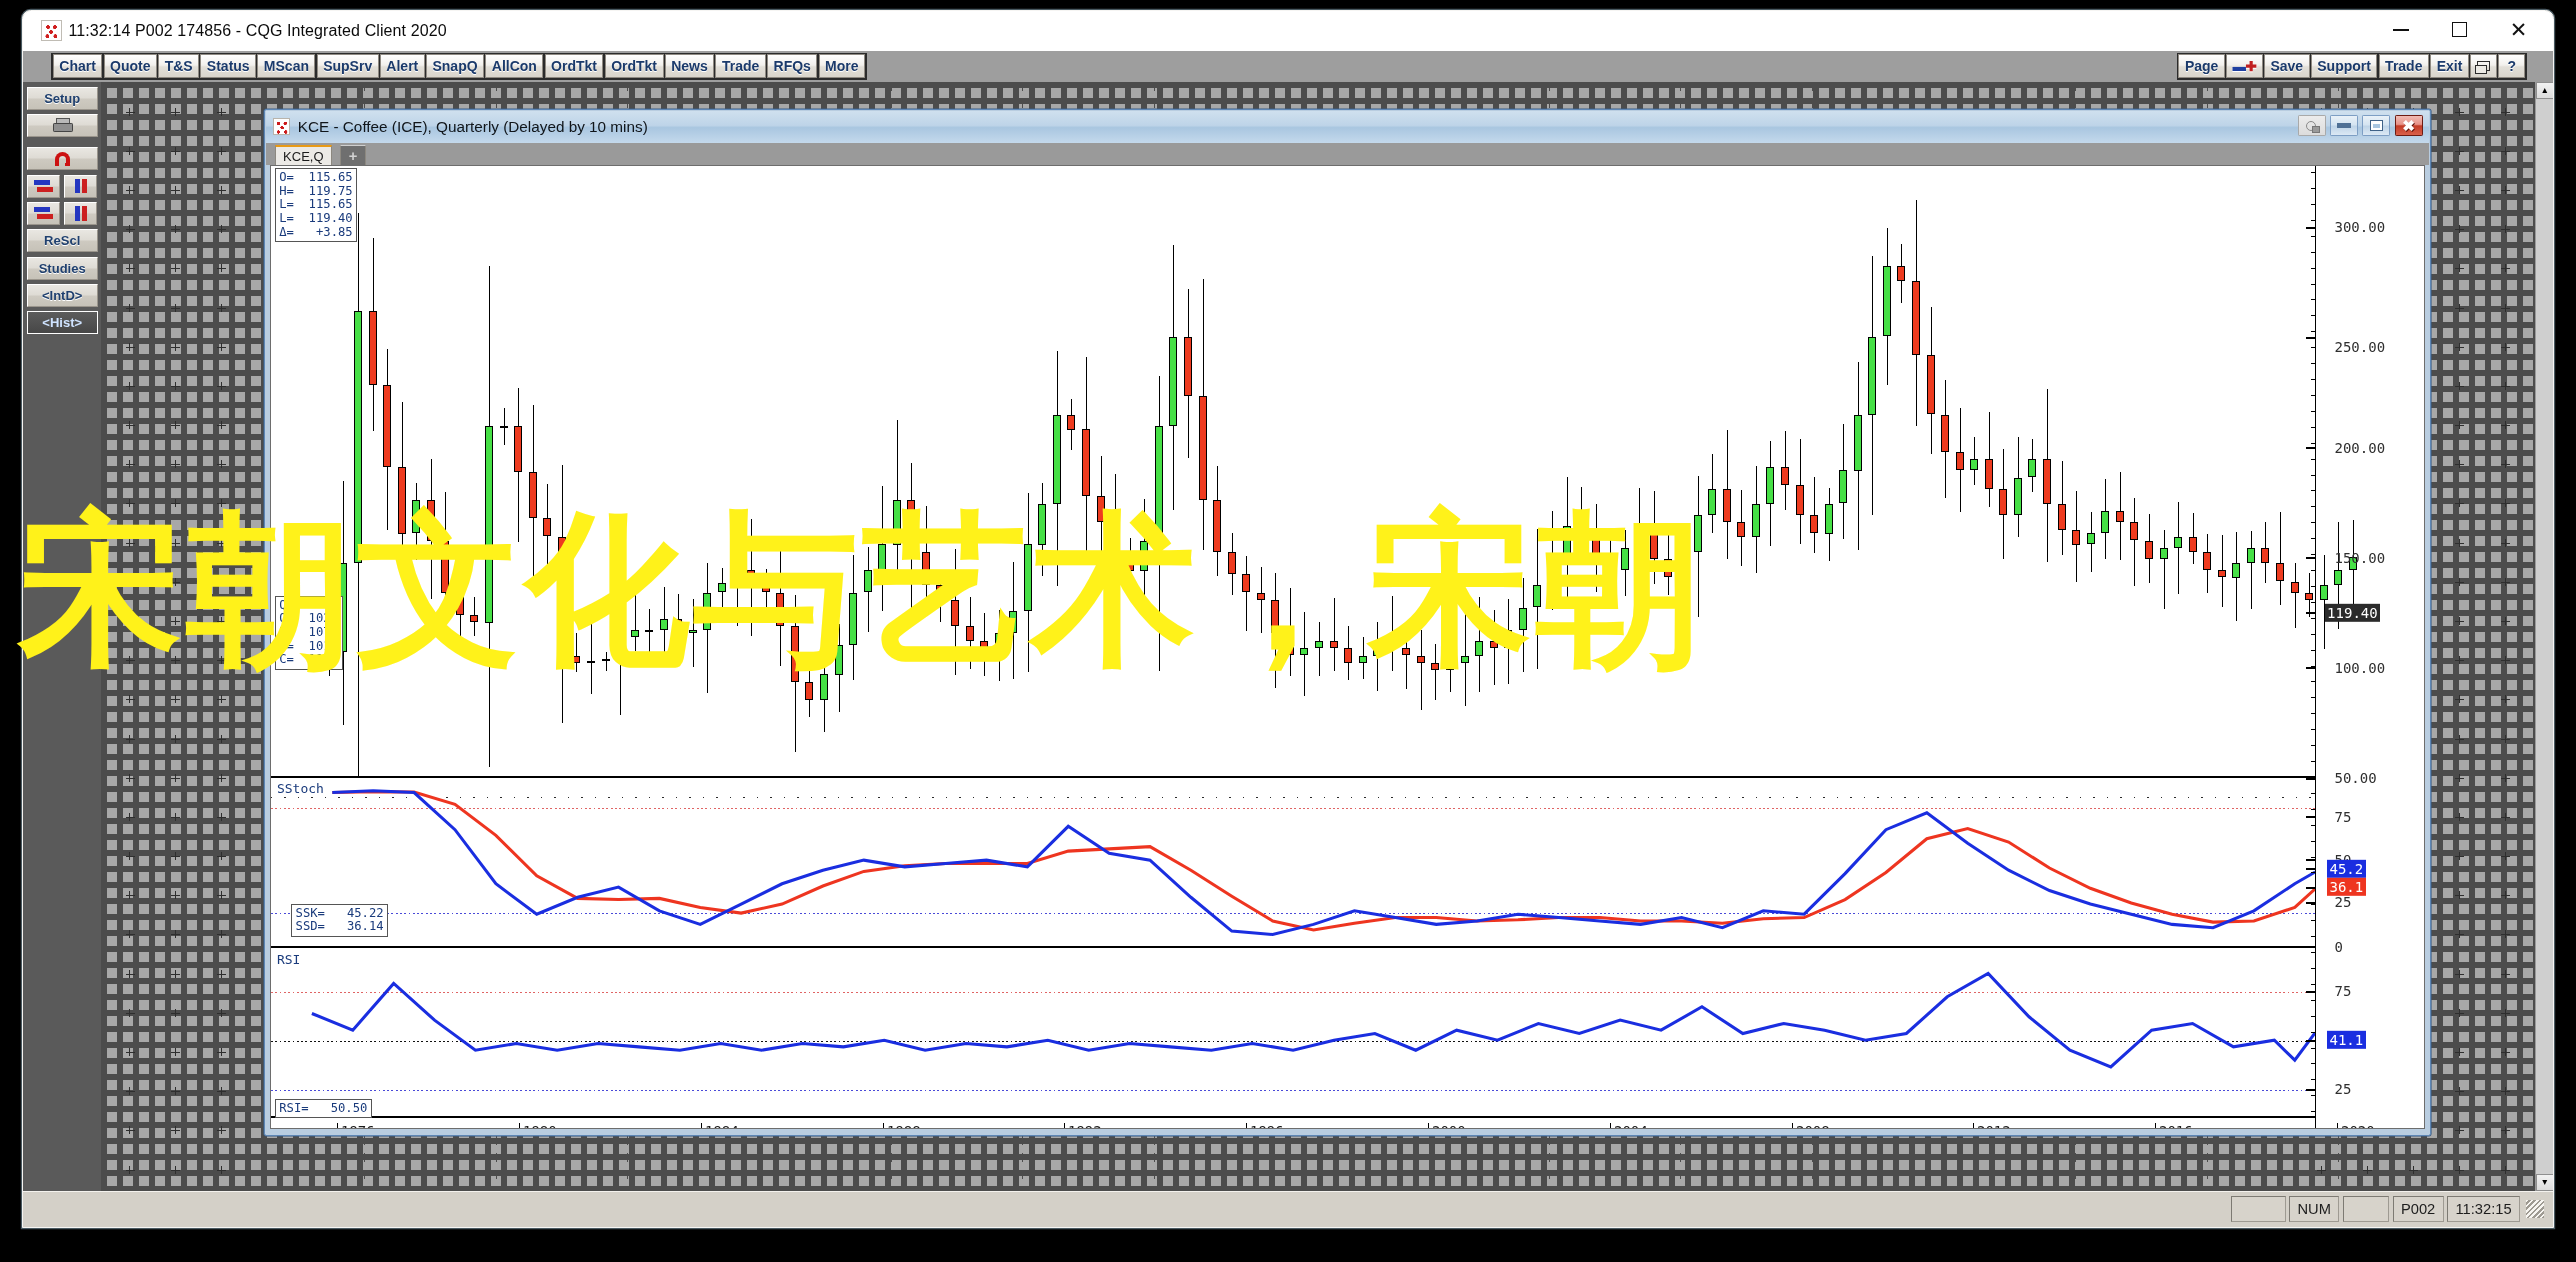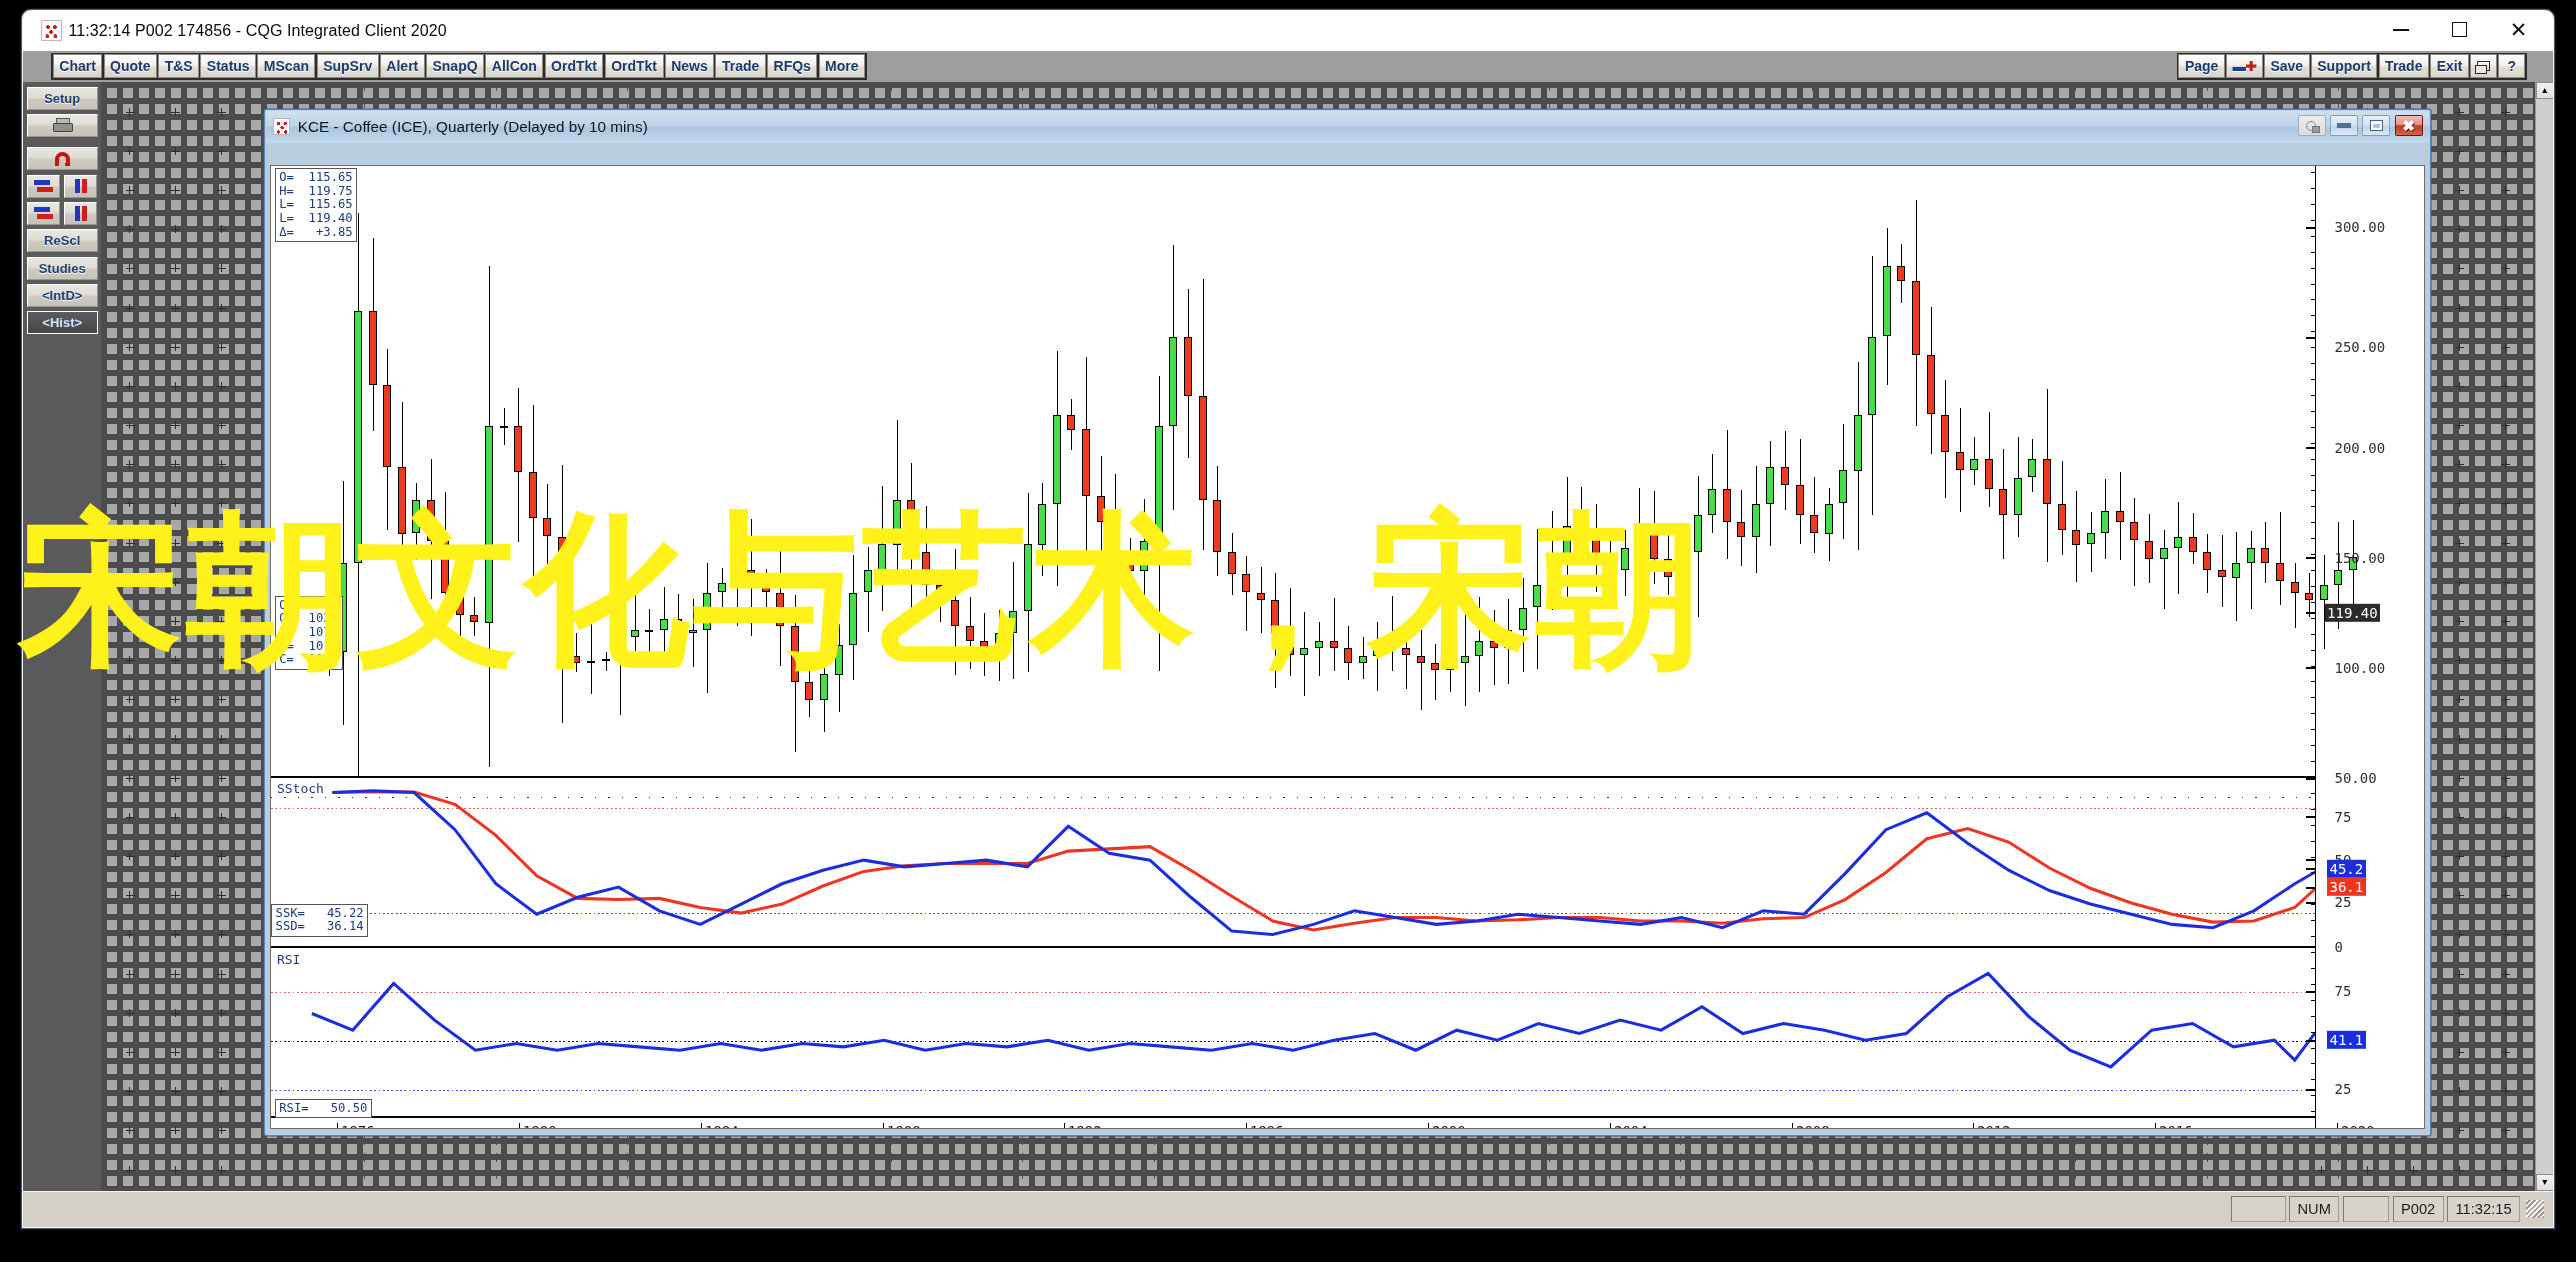--- a/index.html
+++ b/index.html
@@ -699,20 +699,24 @@
             </div>
           <div class="ctbtn">
               <span class="gl-rest"></span>
             </div>
           <div class="ctbtn close">
               <span class="gl-x">✖</span>
             </div>
         </div>
       </div>
 
+      <div id="chart-tabs">
+        <div class="ctab">KCE,Q</div>
+        <div class="ctab addtab">+</div>
+      </div>
 
       <div id="chart-canvas">
 
         <div id="plot-price">
           <div class="hgrid" style="top:86px"></div>
           <div class="hgrid" style="top:171px"></div>
           <div class="hgrid" style="top:257px"></div>
           <div class="hgrid" style="top:343px"></div>
           <div class="hgrid" style="top:429px"></div>
           <div class="hgrid" style="top:514px"></div>
@@ -1322,21 +1326,21 @@
           <div class="vgrid" style="left:1404px"></div>
           <div class="vgrid" style="left:1586px"></div>
           <div class="vgrid" style="left:1768px"></div>
           <div class="vgrid" style="left:1950px"></div>
           <div class="solidline" style="bottom:0"></div>
           <div class="panelabel" style="left:3.7px;top:1.2px;">SStoch</div>
           <svg class="line-svg" viewBox="0 0 3330 276" preserveAspectRatio="none">
             <polyline id="ssd-path" fill="none" stroke="#ee3520" stroke-width="5" points="99.9,22.1 166.5,20.7 233.1,21.2 299.7,41.4 366.3,92.0 432.9,158.2 499.5,195.0 566.1,196.9 632.7,195.0 699.3,209.8 765.9,219.0 832.5,204.2 899.1,174.8 965.7,150.9 1032.3,141.7 1098.9,138.0 1165.5,138.0 1232.1,138.0 1298.7,117.8 1365.3,114.1 1431.9,110.4 1498.5,149.0 1565.1,191.4 1631.7,231.8 1698.3,246.6 1764.9,235.5 1831.5,226.3 1898.1,226.3 1964.7,231.8 2031.3,230.0 2097.9,226.3 2164.5,226.3 2231.1,231.8 2297.7,231.8 2364.3,235.5 2430.9,228.2 2497.5,226.3 2564.1,196.9 2630.7,152.7 2697.3,97.5 2763.9,81.0 2830.5,103.0 2897.1,145.4 2963.7,178.5 3030.3,202.4 3096.9,220.8 3163.5,233.7 3230.1,231.8 3296.7,209.8 3330.0,179.4"></polyline>
             <polyline id="ssk-path" fill="none" stroke="#1a2ee0" stroke-width="5" points="99.9,22.1 166.5,19.3 233.1,22.1 299.7,82.8 366.3,171.1 432.9,220.8 499.5,193.2 566.1,176.6 632.7,215.3 699.3,237.4 765.9,204.2 832.5,171.1 899.1,149.0 965.7,132.5 1032.3,143.5 1098.9,138.0 1165.5,132.5 1232.1,143.5 1298.7,77.3 1365.3,121.4 1431.9,132.5 1498.5,193.2 1565.1,248.4 1631.7,253.9 1698.3,237.4 1764.9,215.3 1831.5,226.3 1898.1,237.4 1964.7,231.8 2031.3,220.8 2097.9,226.3 2164.5,231.8 2231.1,237.4 2297.7,226.3 2364.3,242.9 2430.9,215.3 2497.5,220.8 2564.1,154.6 2630.7,82.8 2697.3,55.2 2763.9,104.9 2830.5,149.0 2897.1,182.2 2963.7,204.2 3030.3,220.8 3096.9,237.4 3163.5,242.9 3230.1,215.3 3296.7,171.1 3330.0,151.8"></polyline>
           </svg>
-          <div class="ohlcbox" style="left:0;top:125px;text-align:right;"><span id="sbox">SSK=   45.22
+          <div class="ohlcbox" style="left:20px;top:125px;text-align:right;"><span id="sbox">SSK=   45.22
 SSD=   36.14</span></div>
         </div>
 
         <div id="plot-rsi">
           <div class="redline" style="top:42px"></div>
           <div class="blackdash" style="top:91px"></div>
           <div class="blueline" style="top:140px"></div>
           <div class="vgrid" style="left:132px"></div>
           <div class="vgrid" style="left:313px"></div>
           <div class="vgrid" style="left:495px"></div>

